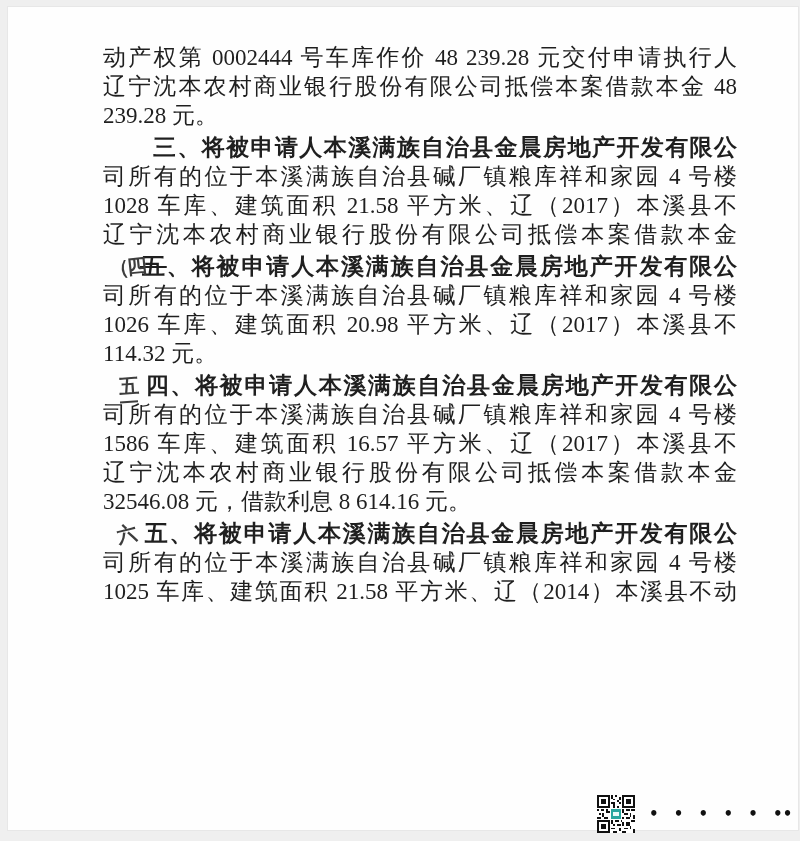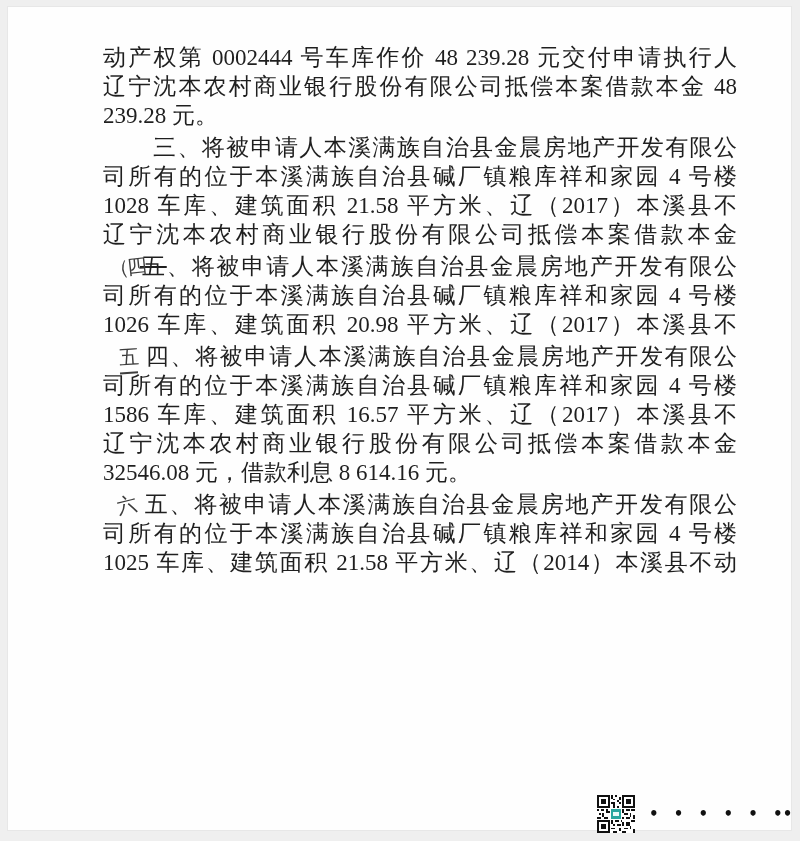--- a/index.html
+++ b/index.html
@@ -8,38 +8,39 @@
     background:#efefef;
     font-family:"Liberation Serif","DejaVu Serif",serif;
     position:relative;
     overflow:hidden;
   }
   .page{
     position:absolute;left:8px;top:7px;
     width:783px;height:823px;
     background:#fefefe;
     box-shadow:0 0 0 1px rgba(0,0,0,0.03);
+    padding-left:7px;
   }
   .text-block{
     position:absolute;left:95px;top:36px;width:634px;
     color:#1f1f1f;
     font-size:23px;line-height:29px;
   }
   .para{margin:0 0 3px 0;}
   .line{
     text-align:justify;
     text-align-last:justify;
     text-justify:inter-character;
     height:29px;overflow:visible;
   }
   .line.end{
     text-align:center;
     text-align-last:left;
   }
-  .line.indent{padding-left:50px;}
+  .line.indent{padding-left:50px;font-weight:bold;}
   
   .hw{
     display:inline-block;
     color:#3d3d3d;
     font-size:20px;
     transform:rotate(-6deg);
     letter-spacing:-2px;
     vertical-align:baseline;
   }
   .hw-a{margin-left:-44px;margin-right:-5px;}
@@ -84,20 +85,21 @@
       <div class="line">1028 车库、建筑面积 21.58 平方米、辽（2017）本溪县不</div>
       <div class="line">辽宁沈本农村商业银行股份有限公司抵偿本案借款本金</div>
     </div>
 
     <div class="para">
       <div class="line indent">
         <span class="hw hw-a">（四</span><span class="struck">五</span><span>、将被申请人本溪满族自治县金晨房地产开发有限公</span>
       </div>
       <div class="line">司所有的位于本溪满族自治县碱厂镇粮库祥和家园 4 号楼</div>
       <div class="line">1026 车库、建筑面积 20.98 平方米、辽（2017）本溪县不</div>
+      <div class="line end">114.32 元。</div>
     </div>
 
     <div class="para">
       <div class="line indent">
         <span class="hw hw-b">五</span><span>四</span><span>、将被申请人本溪满族自治县金晨房地产开发有限公</span>
       </div>
       <div class="line">司所有的位于本溪满族自治县碱厂镇粮库祥和家园 4 号楼</div>
       <div class="line">1586 车库、建筑面积 16.57 平方米、辽（2017）本溪县不</div>
       <div class="line">辽宁沈本农村商业银行股份有限公司抵偿本案借款本金</div>
       <div class="line end">32546.08 元，借款利息 8 614.16 元。</div>

